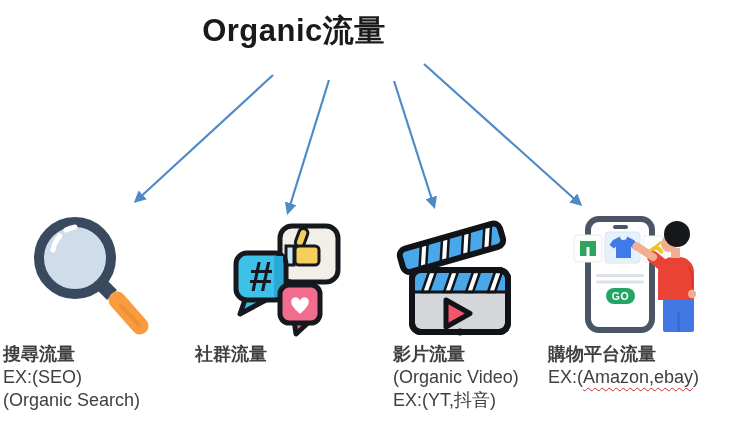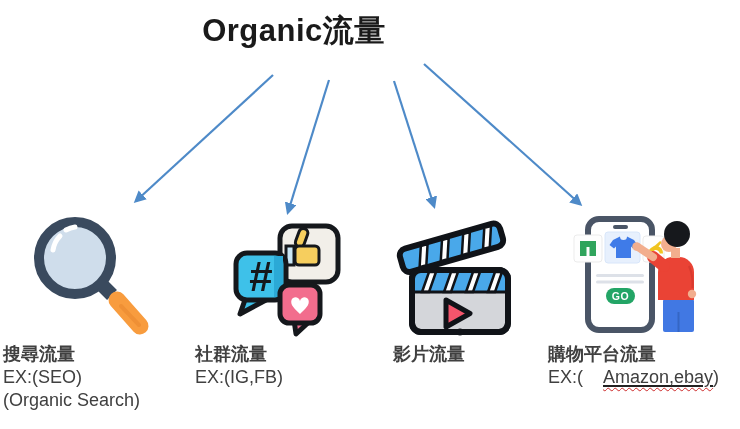--- a/index.html
+++ b/index.html
@@ -17,22 +17,22 @@
   .label-col .zh{font-weight:700;font-size:18px;}
   .col1{left:3px;width:186px;}
   .col2{left:195px;width:186px;}
   .col3{left:393px;width:168px;}
   .col4{left:548px;width:184px;}
   .wavy{
     text-decoration:underline;text-decoration-style:wavy;
     text-decoration-color:#cc2b2b;text-decoration-thickness:1px;text-underline-offset:4px;
   }
   .solid-underline{
-    text-decoration:underline;text-decoration-color:#222;
-    text-decoration-thickness:1.5px;text-underline-offset:2px;margin-left:20px;
+    text-decoration-color:#222;
+    text-decoration-thickness:1.5px;text-underline-offset:2px;
   }
 </style>
 </head>
 <body>
 
 <div class="title">Organic流量</div>
 
 <svg class="arrow-layer" viewBox="0 0 740 429" xmlns="http://www.w3.org/2000/svg">
   <defs>
     <marker id="arr" viewBox="0 0 10 10" refX="7.5" refY="5" markerWidth="5.5" markerHeight="5.5" orient="auto-start-reverse">
@@ -128,23 +128,24 @@
 </svg>
 
 <div class="label-col col1">
   <div class="zh">搜尋流量</div>
   <div>EX:(SEO)</div>
   <div>(Organic Search)</div>
 </div>
 
 <div class="label-col col2">
   <div class="zh">社群流量</div>
-  <div>EX:(IG,FB)</div>
 </div>
 
 <div class="label-col col3">
   <div class="zh">影片流量</div>
+  <div>(Organic Video)</div>
+  <div>EX:(YT,抖音)</div>
 </div>
 
 <div class="label-col col4">
   <div class="zh">購物平台流量</div>
   <div><span>EX:(</span><span class="wavy"><span class="solid-underline">Amazon,ebay</span></span><span>)</span></div>
 </div>
 
 </body></html>

